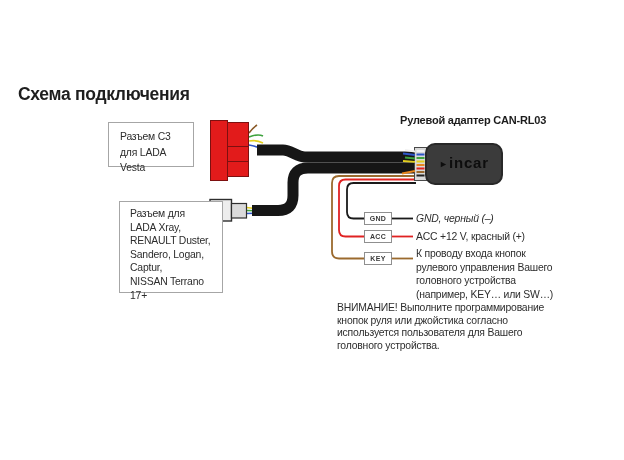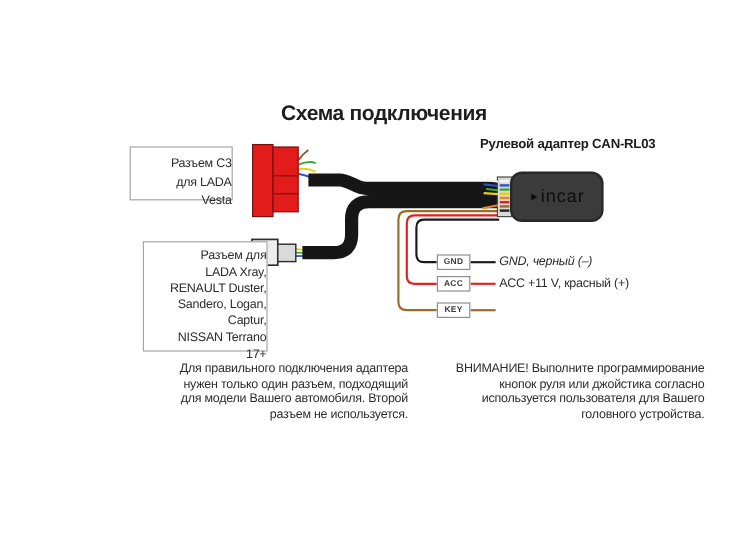--- a/index.html
+++ b/index.html
@@ -1,40 +1,40 @@
 <!DOCTYPE html>
 <html><head>
 <meta charset="utf-8">
 <style>
   html,body{margin:0;padding:0;background:#ffffff;}
   #stage{
     position:relative;width:624px;height:460px;background:#ffffff;overflow:hidden;
     font-family:"Liberation Sans",sans-serif;
   }
-  .abs{position:absolute;text-align:right;}
+  .abs{position:absolute;}
   .txt{
     font-size:10.4px;line-height:12.6px;color:#2d2d2d;
     letter-spacing:-0.2px;white-space:pre-line;
   }
   #title{
-    left:18px;top:84px;width:604px;text-align:center;
+    left:18px;top:84px;width:604px;text-align:left;
     font-size:17.5px;line-height:20px;font-weight:bold;color:#1e1e1e;letter-spacing:-0.3px;
   }
   .labelbox{border:1px solid #a6a6a6;box-sizing:border-box;background:#ffffff;}
   #c3-box{left:108px;top:122px;width:86px;height:45px;}
   #c3-box .txt{padding:6px 0 0 11px;line-height:15.5px;}
   #multi-box{left:93px;top:201px;width:104px;height:92px;margin-left:26px;}
   #multi-box .txt{padding:5px 0 0 10px;line-height:13.6px;}
   #adapter-label{left:400px;top:113px;font-size:11px;line-height:14px;font-weight:bold;color:#1c1c1c;letter-spacing:-0.2px;}
   #adapter{
     left:425px;top:143px;width:78px;height:42px;box-sizing:border-box;
     background:#3b3b3b;border:2px solid #282828;border-radius:10px;
     display:flex;align-items:center;justify-content:center;
   }
-  #incar-logo{color:#0d0d0d;font-weight:normal;font-size:15px;letter-spacing:0.8px;line-height:15px;}
+  #incar-logo{color:#0d0d0d;font-weight:bold;font-size:15px;letter-spacing:0.8px;line-height:15px;}
   #incar-logo .play{font-size:9px;letter-spacing:0;margin-right:1px;position:relative;top:-1px;}
   .tag{
     left:364px;width:28px;height:13px;box-sizing:border-box;
     border:1px solid #8f8f8f;background:#ffffff;
     display:flex;align-items:center;justify-content:center;
     font-size:7px;font-weight:bold;color:#3a3a3a;letter-spacing:0.3px;
   }
   #gnd-tag{top:212px;} #acc-tag{top:230px;} #key-tag{top:252px;}
   #gnd-desc{left:416px;top:212px;line-height:13px;font-style:italic;}
   #acc-desc{left:416px;top:230px;line-height:13px;}
@@ -127,24 +127,24 @@
 
   <div id="adapter" class="abs">
     <div id="incar-logo"><span class="play">►</span><span>incar</span></div>
   </div>
 
   <div id="gnd-tag" class="abs tag">GND</div>
   <div id="acc-tag" class="abs tag">ACC</div>
   <div id="key-tag" class="abs tag">KEY</div>
 
   <div id="gnd-desc" class="abs txt">GND, черный (–)</div>
-  <div id="acc-desc" class="abs txt">ACC +11 V, красный (+)</div>
+  <div id="acc-desc" class="abs txt">ACC +12 V, красный (+)</div>
+  <div id="key-desc" class="abs txt">К проводу входа кнопок
+рулевого управления Вашего
+головного устройства
+(например, KEY… или SW…)</div>
 
-  <div id="note-left" class="abs txt">Для правильного подключения адаптера
-нужен только один разъем, подходящий
-для модели Вашего автомобиля. Второй
-разъем не используется.</div>
   <div id="note-right" class="abs txt">ВНИМАНИЕ! Выполните программирование
 кнопок руля или джойстика согласно
 используется пользователя для Вашего
 головного устройства.</div>
 
 </div>
 
 </body></html>

